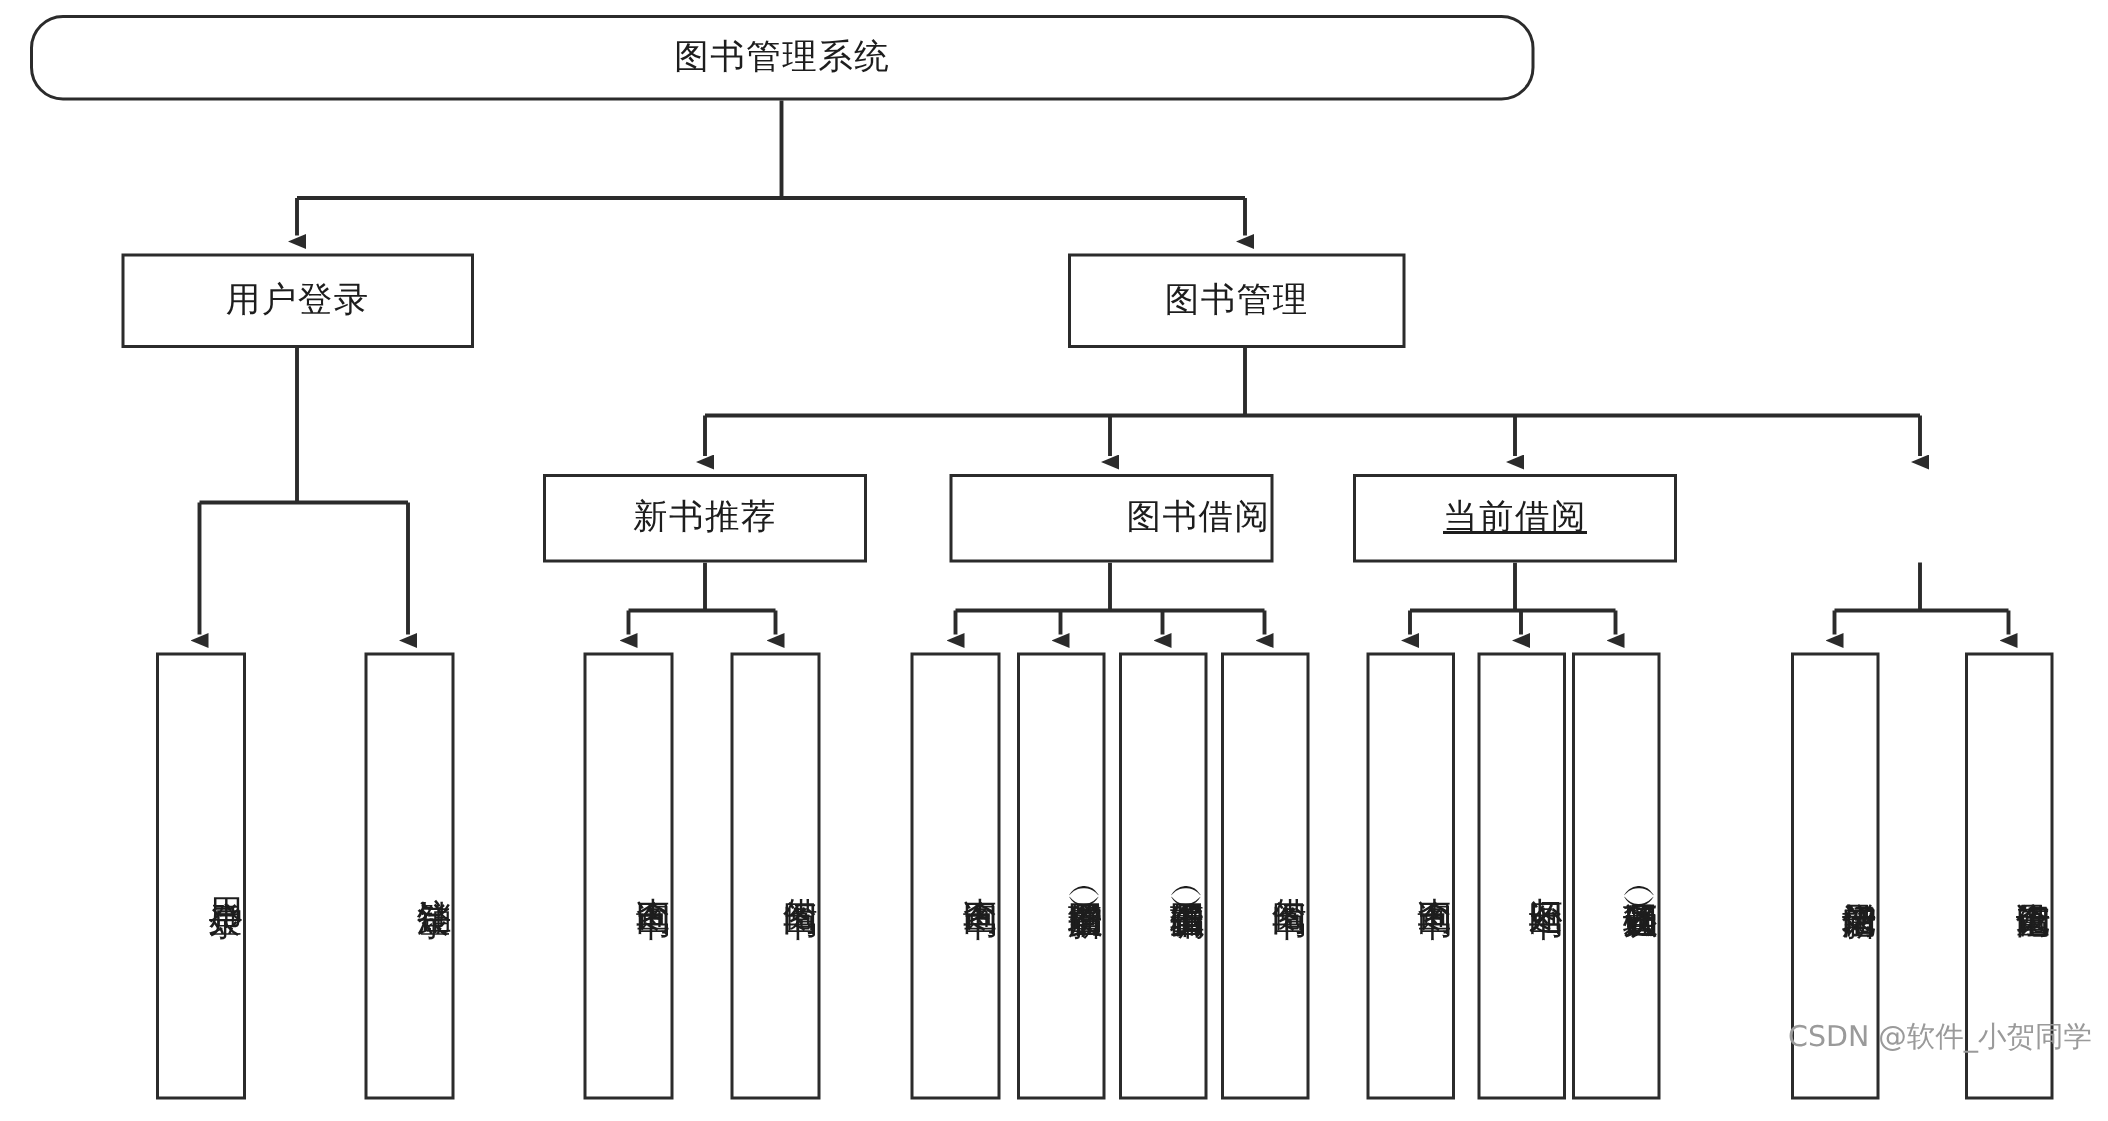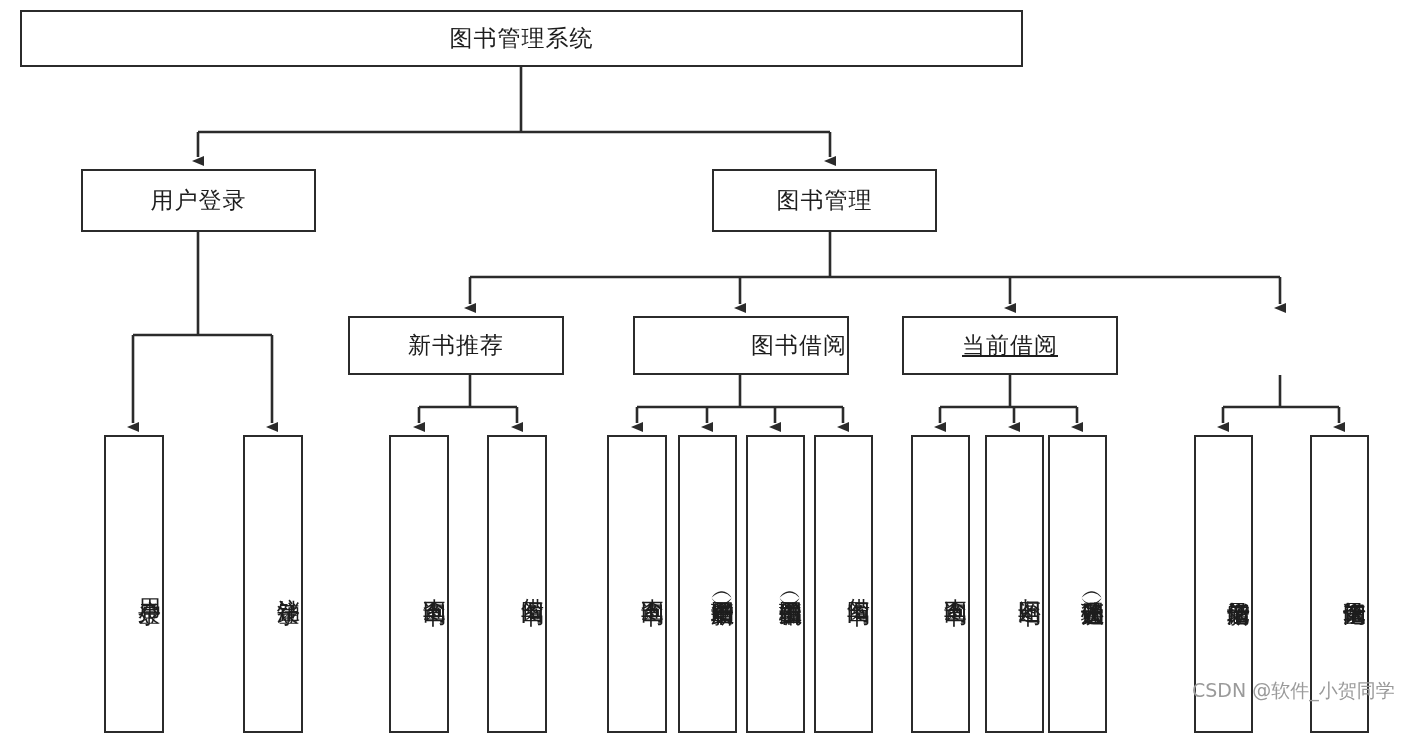--- a/index.html
+++ b/index.html
@@ -111,33 +111,33 @@
       <path d="M 1014 407 L 1014 423" marker-end="url(#arrow)"></path>
       <path d="M 1077 407 L 1077 423" marker-end="url(#arrow)"></path>
 
       <path d="M 1280 375 L 1280 407"></path>
       <path d="M 1223 407 L 1339 407"></path>
       <path d="M 1223 407 L 1223 423" marker-end="url(#arrow)"></path>
       <path d="M 1339 407 L 1339 423" marker-end="url(#arrow)"></path>
     </g>
   </svg>
 
-  <div class="node horiz" style="left:20px; top:10px; width:1003px; height:57px;">
+  <div class="node horiz" style="left:20px; top:10px; width:1003px; height:57px;border-radius:22px;">
     <span>图书管理系统</span>
   </div>
 
   <div class="node horiz" style="left:81px; top:169px; width:235px; height:63px;">
     <span>用户登录</span>
   </div>
 
   <div class="node horiz" style="left:712px; top:169px; width:225px; height:63px;">
     <span>图书管理</span>
   </div>
 
-  <div class="node horiz" style="left:348px; top:316px; width:216px; height:59px;">
+  <div class="node horiz" style="left:362px; top:316px; width:216px; height:59px;">
     <span>新书推荐</span>
   </div>
 
   <div class="node horiz" style="left:633px; top:316px; width:216px; height:59px;justify-content:flex-end;">
     <span>图书借阅</span>
   </div>
 
   <div class="node horiz" style="left:902px; top:316px; width:216px; height:59px;text-decoration:underline;">
     <span>当前借阅</span>
   </div>

